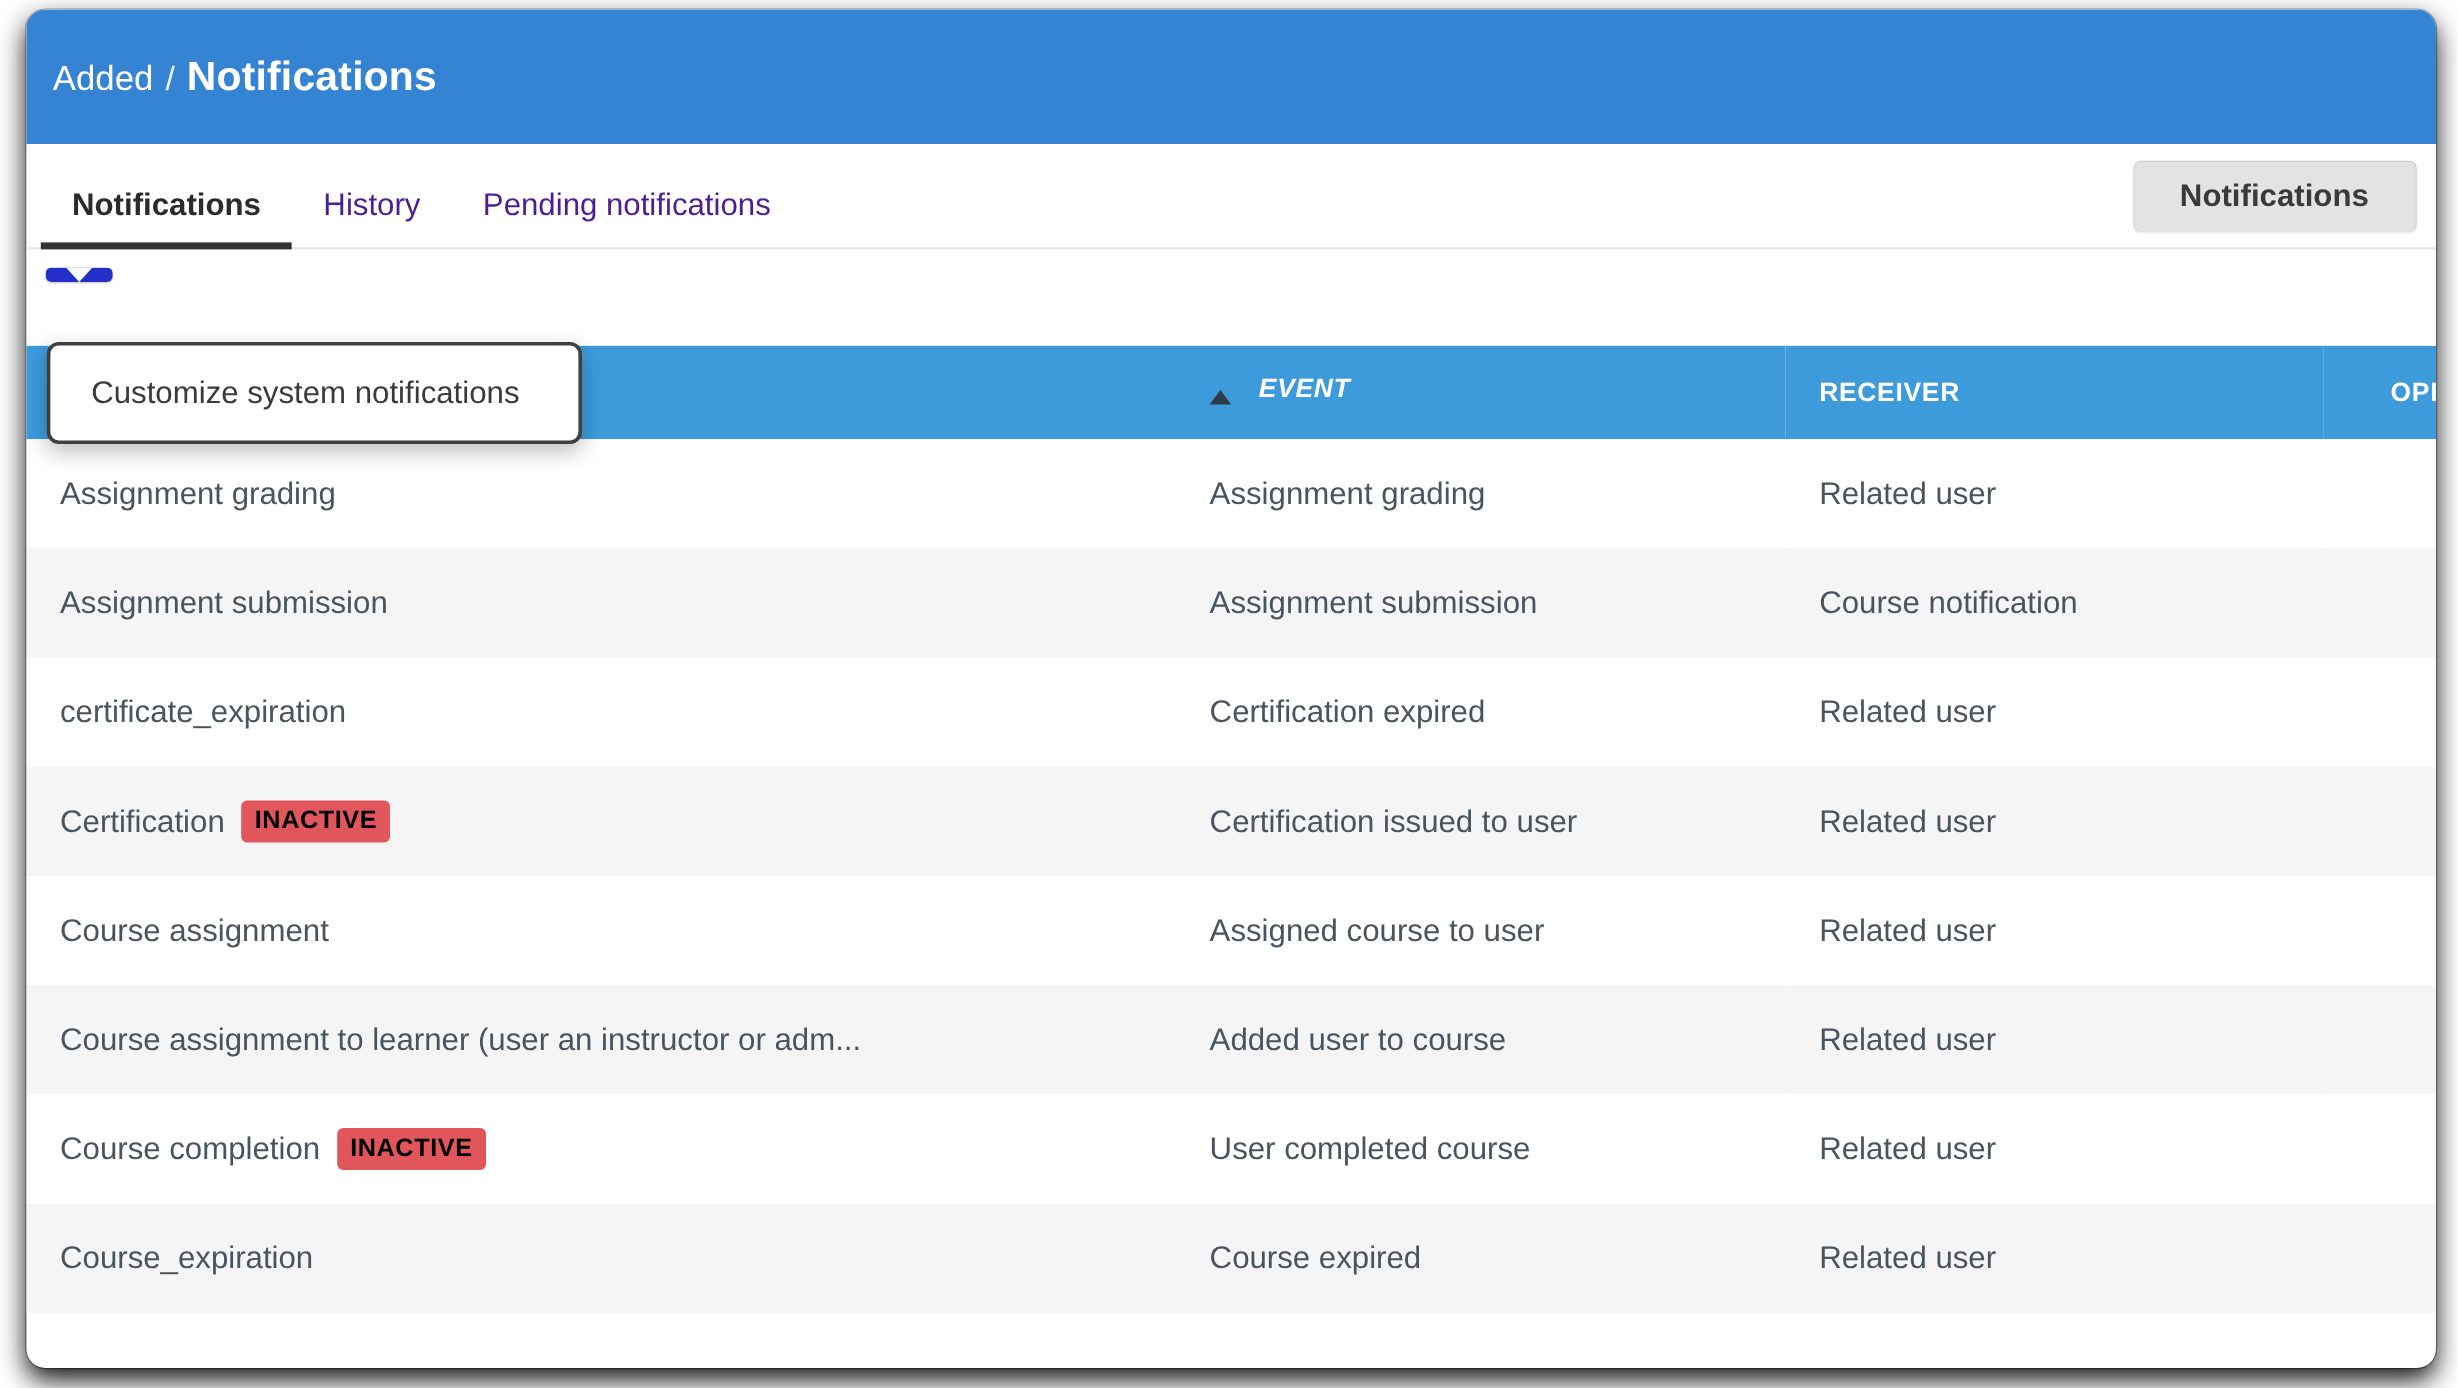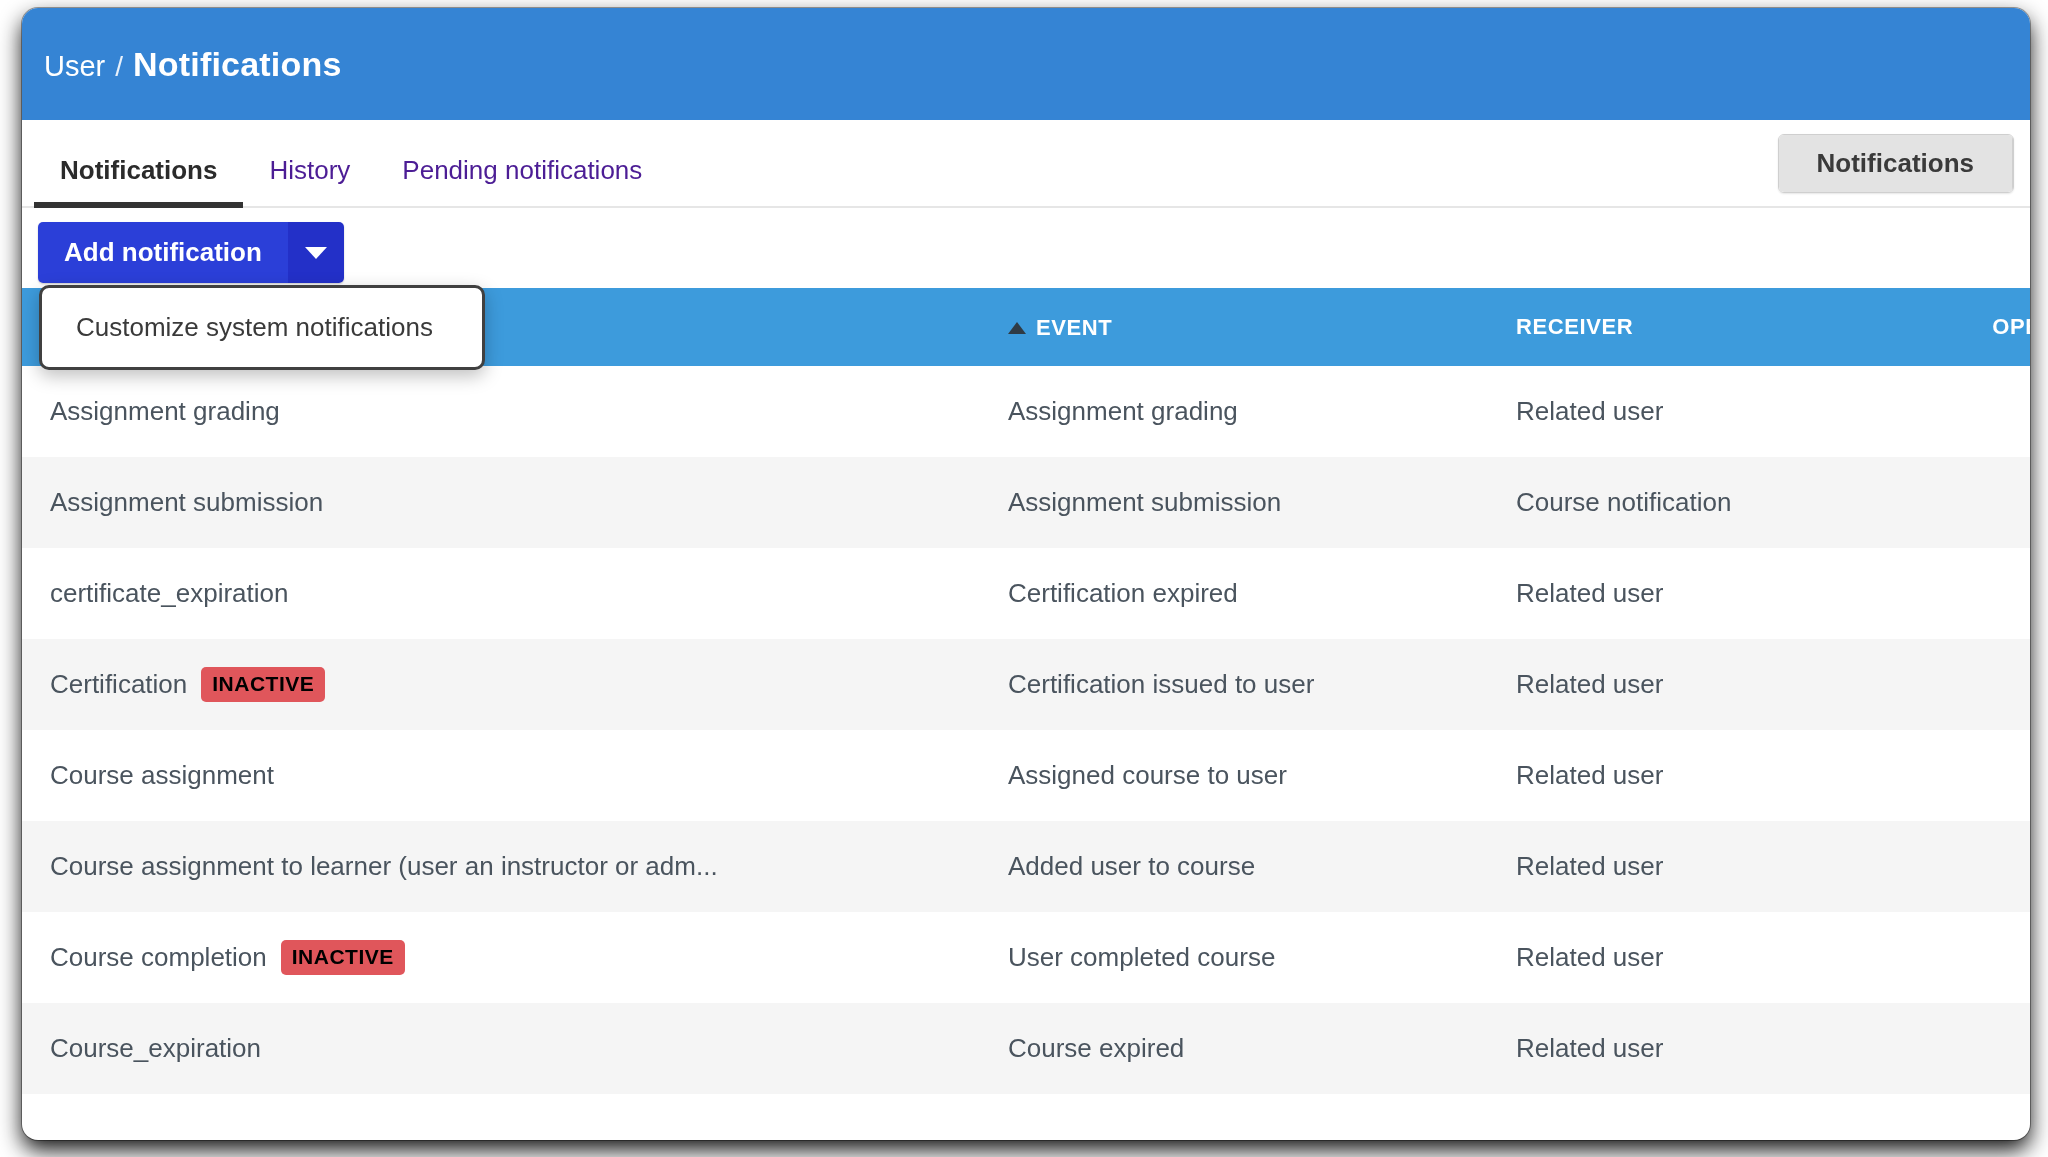--- a/index.html
+++ b/index.html
@@ -203,22 +203,23 @@
     padding: 0 0 0 28px;
     vertical-align: middle;
   }
   th.col-name   { width: 930px; }
   th.col-event  { width: 480px; }
   th.col-recv   { width: 420px; }
   th.col-ops    { width: 178px; text-align: right; padding-right: 36px; }
 
   .sort-wrap {
     display: inline-flex;
-    align-items: center;
-    gap: 10px;
+    align-items: flex-end;
+    gap: 23px;
+    font-style: italic;
   }
   .sort-asc {
     width: 0;
     height: 0;
     border-left: 9px solid transparent;
     border-right: 9px solid transparent;
     border-bottom: 12px solid #2f3b45;
   }
 
   .trow { height: 91px; }
@@ -256,40 +257,39 @@
   }
 </style>
 </head>
 <body>
 
 <div class="screen">
   <div class="window">
 
     <div class="topbar">
       <div class="breadcrumb">
-        <span class="crumb-home">User</span>
+        <span class="crumb-home">Added</span>
         <span class="crumb-sep">/</span>
         <span class="crumb-current">Notifications</span>
       </div>
     </div>
 
     <div class="tabrow">
       <div class="tabs">
         <div class="tab active">Notifications</div>
         <div class="tab">History</div>
         <div class="tab">Pending notifications</div>
       </div>
       <div class="segmented">
         <div class="seg-btn active">Notifications</div>
       </div>
     </div>
 
     <div class="actionrow">
       <div class="split-btn">
-        <div class="split-main">Add notification</div>
         <div class="split-caret">
           <span class="caret-glyph"></span>
         </div>
       </div>
 
       <div class="dropdown">
         <div class="dropdown-item">Customize system notifications</div>
       </div>
     </div>
 

